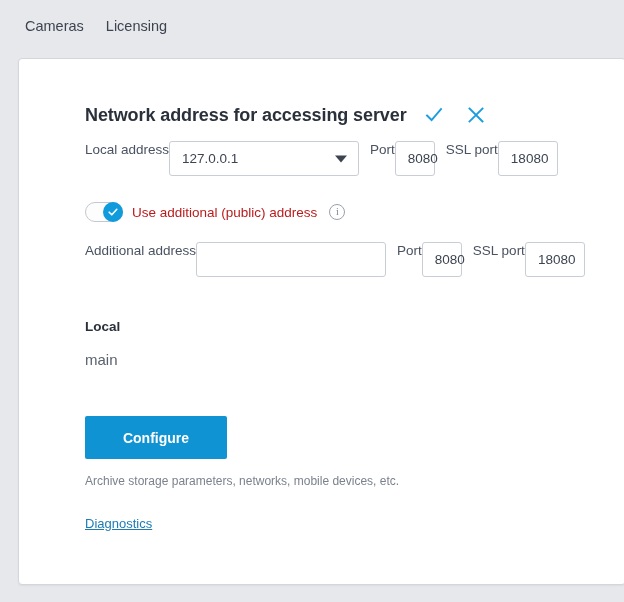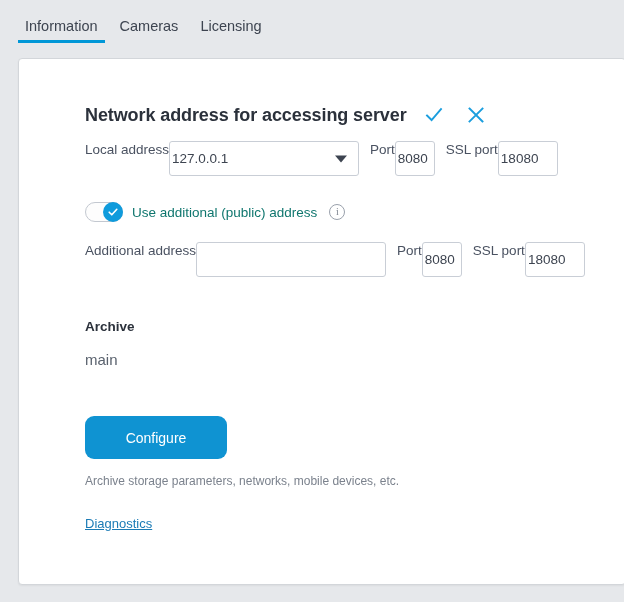--- a/index.html
+++ b/index.html
@@ -108,21 +108,21 @@
     margin-bottom: 6px;
     line-height: 17px;
   }
   .input-box {
     height: 35px;
     border: 1px solid #c9ced6;
     border-radius: 3px;
     background: #fff;
     display: flex;
     align-items: center;
-    padding: 0 2px;
+    padding: 0 12px;
     font-size: 13.5px;
     color: #3d4450;
     position: relative;
   }
   .input-local { width: 190px; padding-right: 30px; }
   .input-additional { width: 190px; }
   .input-port { width: 40px; }
   .input-sslport { width: 60px; }
 
   .caret {
@@ -161,21 +161,21 @@
     width: 20px;
     height: 20px;
     border-radius: 50%;
     background: #0f9bdc;
     display: flex;
     align-items: center;
     justify-content: center;
   }
   .toggle-label {
     font-size: 13.5px;
-    color: #0f766e;
+    color: #b91c1c;
   }
   .info-icon {
     width: 16px;
     height: 16px;
     border-radius: 50%;
     border: 1px solid #9aa1ac;
     color: #7b828d;
     font-size: 10px;
     font-family: "Liberation Serif", serif;
     display: flex;
@@ -201,26 +201,27 @@
 
   
   .btn-configure {
     margin-top: 48px;
     width: 142px;
     height: 43px;
     background: #0f93d2;
     color: #ffffff;
     font-size: 14px;
     border: none;
-    border-radius: 9px;
+    border-radius: 2px;
     cursor: pointer;
     font-family: "Liberation Sans", sans-serif;
     display: flex;
     align-items: center;
     justify-content: center;
+    font-weight: bold;
   }
 
   .hint-text {
     margin-top: 15px;
     font-size: 12px;
     color: #7b828d;
   }
 
   .diag-link {
     display: inline-block;
@@ -228,24 +229,20 @@
     font-size: 13px;
     color: #1b7bb5;
     text-decoration: underline;
     cursor: pointer;
   }
 </style>
 </head>
 <body>
 
 <div class="tabbar">
-  <div class="tab active">
-    <span>Information</span>
-    <span class="tab-underline"></span>
-  </div>
   <div class="tab">
     <span>Cameras</span>
     
   </div>
   <div class="tab">
     <span>Licensing</span>
     
   </div>
 </div>
 
@@ -327,21 +324,21 @@
 
       <div class="field">
         <span class="field-label">SSL port</span>
         <div class="input-box input-sslport">
           <span>18080</span>
         </div>
       </div>
     </div>
 
     
-    <div class="status-title">Archive</div>
+    <div class="status-title">Local</div>
     <div class="status-value">main</div>
 
     
     <button class="btn-configure">Configure</button>
 
     
     <div class="hint-text">Archive storage parameters, networks, mobile devices, etc.</div>
 
     
     <a class="diag-link">Diagnostics</a>

